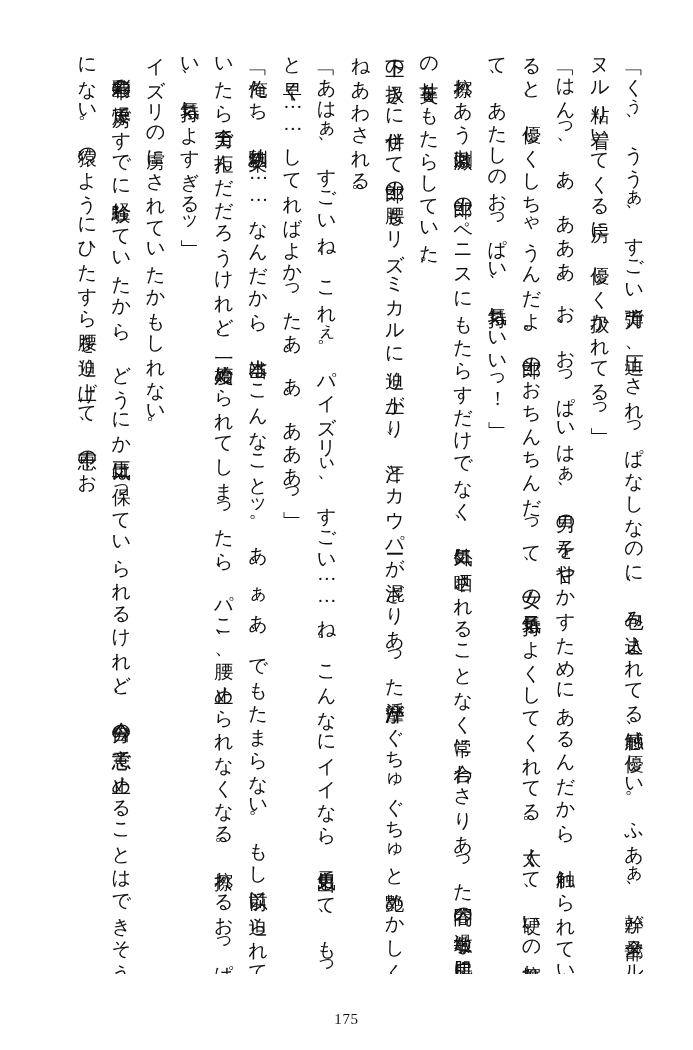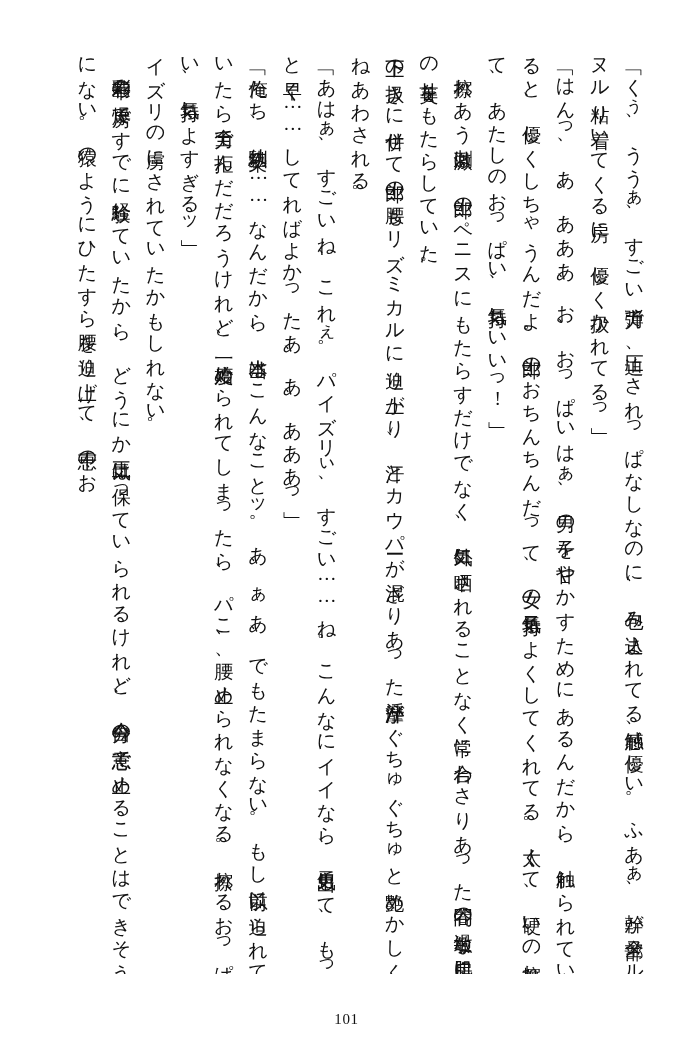--- a/index.html
+++ b/index.html
@@ -74,15 +74,15 @@
     <p class="indent">「くぅ、ううぁ、すごい弾力で、圧迫、されっぱなしなのに、包み込まれてる感触、優しい。ふあぁ、幹が全部ヌルヌル粘り着いてくる房に、優しく扱かれてるっ」</p>
     <p class="indent">「はんっ、あ、あああ、お、おっぱいはぁ、男の子を甘やかすためにあるんだから、触れられていると、優しくしちゃうんだよ。士郎のおちんちんだって、女の子気持ちよくしてくれてる。太くて、硬いの擦れて、あたしのおっぱい、気持ちいいっ!」</p>
     <p class="indent">擦れあう刺激は、士郎のペニスにもたらすだけでなく、外気に晒されることなく常に合わさりあった谷間の過敏な房肌に同等の甘美をもたらしていた。</p>
     <p>上下の扱きに併せて士郎の腰もリズミカルに迫り上がり、汗とカウパーが混ざりあった淫靡汁がぐちゅぐちゅと艶めかしく捏ねあわされる。</p>
     <p class="indent">「あはぁ、すごいね、これぇ。パイズリぃ、すごい……ね。こんなにイイなら、勇気出して、もっと早く……してればよかったあ、あ、あああっ」</p>
     <p class="indent">「俺たち、幼馴染み……なんだから、本当はこんなことッ。あ、ぁあ、でもたまらない。もし以前に迫られていたら全力で拒んだだろうけれど、一度始められてしまったら、パこ、腰、止められなくなる。擦れるおっぱい、気持ちよすぎるッ」</p>
     <p>イズリの虜にされていたかもしれない。</p>
     <p class="indent">彩莉華の爆房ですでに経験していたから、どうにか正気は保っていられるけれど、今自分の意志で止めることはできそうにない。猿のようにひたすら腰を迫り上げて、千恵のお</p>
   </div>
 
-  <div id="page-number">101</div>
+  <div id="page-number">175</div>
 
 </div>
 
 </body></html>

